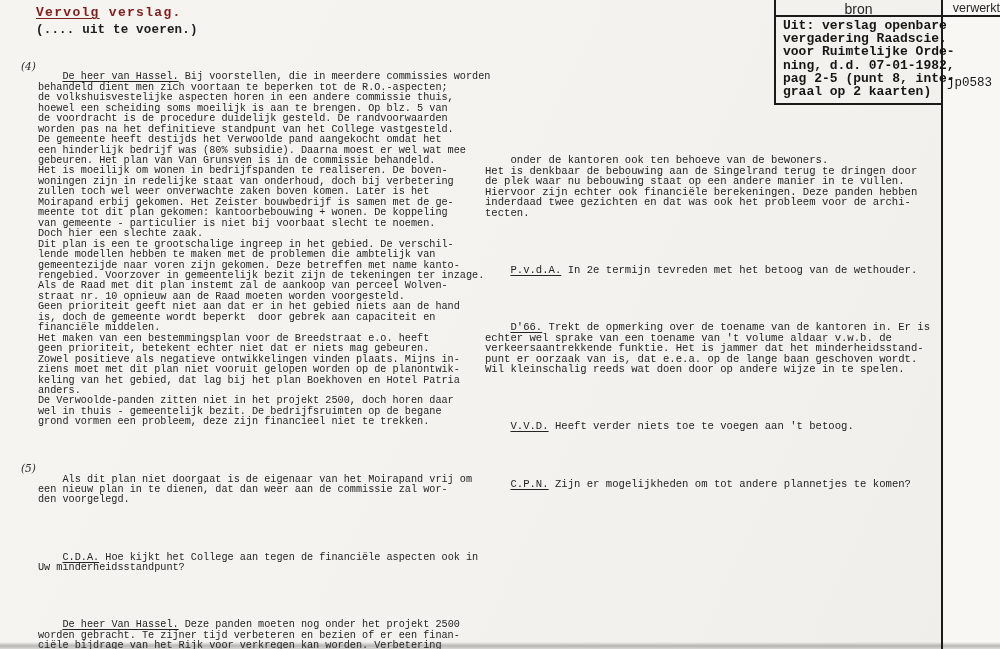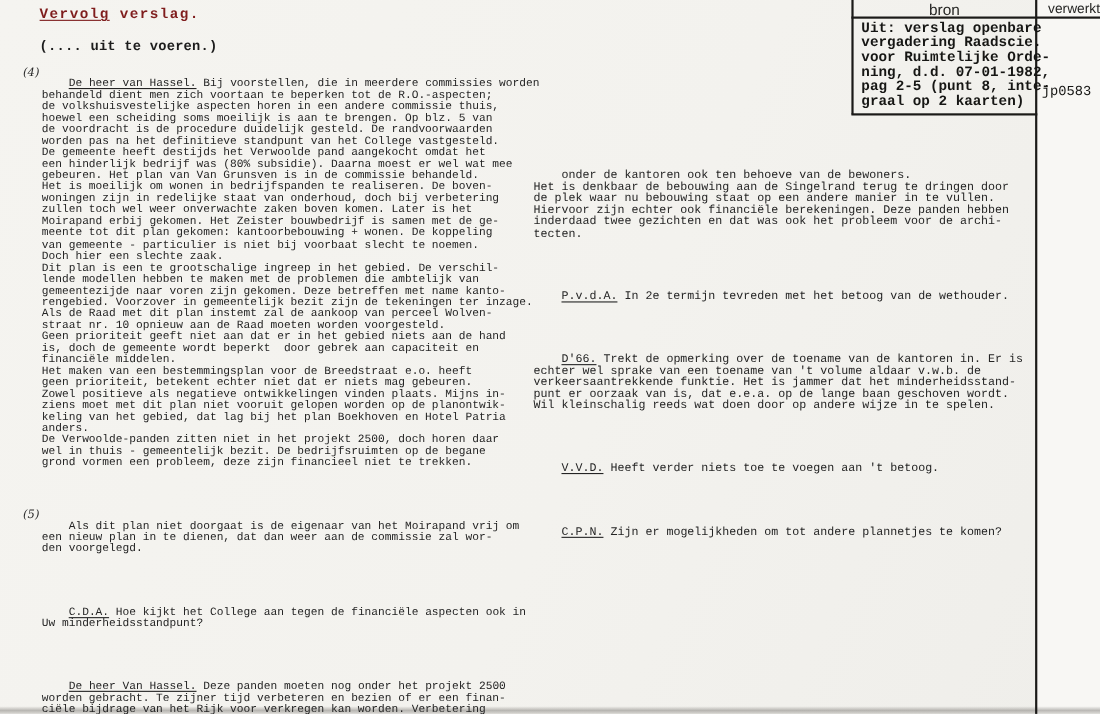--- a/index.html
+++ b/index.html
@@ -28,21 +28,21 @@
 
   
   #source-note{position:absolute;left:783px;top:19px;font-weight:bold;font-size:13px;
     line-height:13.2px;white-space:pre;color:#161614;}
   #code{position:absolute;left:947px;top:76px;font-weight:normal;font-size:12.5px;color:#161614;}
 
   
   #title-line1{position:absolute;left:36px;top:5px;font-weight:bold;font-size:13px;
     letter-spacing:1.3px;color:#7f1d1d;white-space:pre;}
   #title-line2{position:absolute;left:36px;top:23px;font-weight:bold;font-size:12.5px;
-    letter-spacing:0.2px;color:#1c1c1c;white-space:pre;margin-top:12px;}
+    letter-spacing:0.2px;color:#1c1c1c;white-space:pre;}
   .u{text-decoration:underline;text-underline-offset:2px;}
 
   
   .col{position:absolute;white-space:pre;color:#242424;}
   #left-col{left:38px;top:41px;font-size:10.2px;line-height:10.45px;}
   #right-col{left:485px;top:124px;font-size:10.6px;line-height:10.45px;}
   .para{position:relative;margin:0 0 5px 0;}
   .marker{position:absolute;left:-17px;top:-1px;font-family:"DejaVu Serif",serif;
     font-style:italic;font-size:10.5px;white-space:normal;color:#2a2a2a;}
   .speaker{text-decoration:underline;text-underline-offset:2px;}

